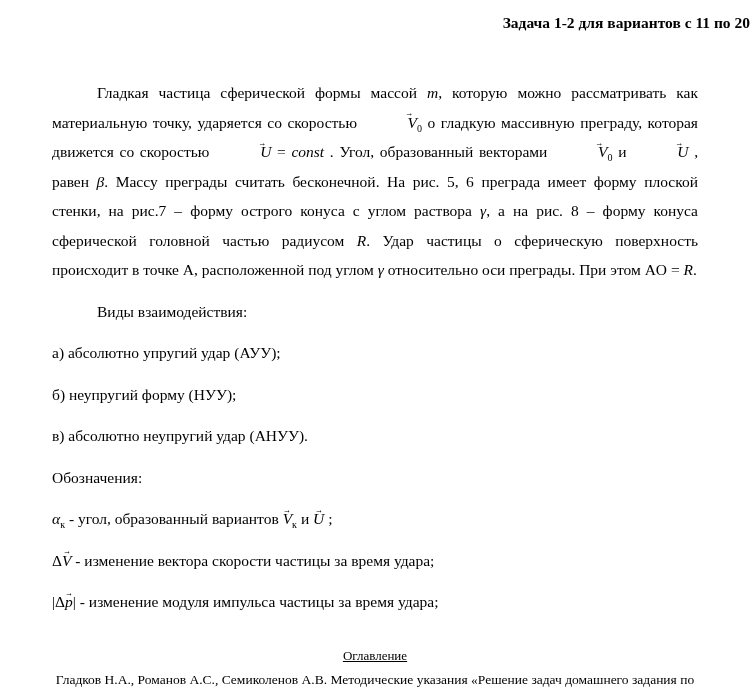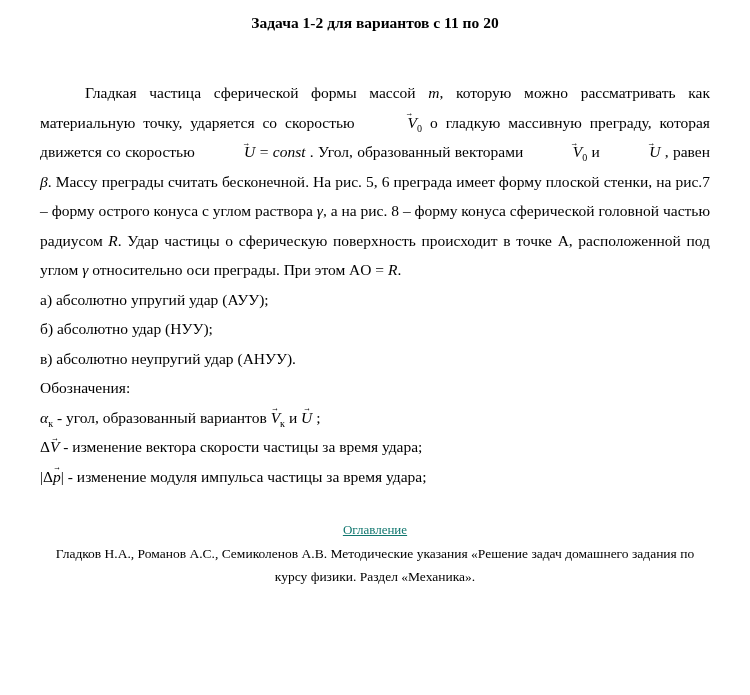--- a/index.html
+++ b/index.html
@@ -2,54 +2,55 @@
 <html><head>
 <meta charset="utf-8">
 <style>
   html,body{margin:0;padding:0;background:#ffffff;}
   .page{
     width:750px;height:695px;background:#ffffff;color:#000;
     font-family:"Liberation Serif","DejaVu Serif","DejaVu Sans",serif;
     font-size:15.5px;position:relative;overflow:hidden;
   }
   .title{
-    margin:0;padding-top:13px;text-align:center;
+    margin:0;padding-top:13px;text-align:right;
     font-size:15.5px;font-weight:700;line-height:19px;
   }
   .content{padding:0 40px;}
   .text{line-height:29.5px;margin-top:46px;}
-  p{margin:0;}
+  p{margin:12px;}
   .just{text-align:justify;}
   .indent{text-indent:45px;}
   .it{font-style:italic;}
   .vec{display:inline-block;line-height:1.05;position:relative;font-style:italic;}
   .vec::after{
     content:"\2192";position:absolute;top:-0.55em;left:50%;
     transform:translateX(-50%) scaleX(0.85);font-size:0.6em;font-style:normal;
   }
   sub{font-size:0.65em;line-height:0;}
   .toc{text-align:center;margin-top:31px;font-size:13px;line-height:15px;}
-  .toc a{color:#0f766e;text-decoration:underline;cursor:pointer;}
+  .toc a{color:#000000;text-decoration:underline;cursor:pointer;}
   .ref{font-size:13.5px;line-height:23px;margin-top:5px;text-align:center;}
 </style>
 </head>
 <body>
 
 <div class="page">
 
   <h1 class="title">Задача 1-2 для вариантов с 11 по 20</h1>
 
   <div class="content">
     <div class="text">
 
       <p class="just indent"><span>Гладкая частица сферической формы массой </span><span class="it">m</span><span>, которую можно рассматривать как материальную точку, ударяется со скоростью </span><span class="it vec">V</span><sub>0</sub><span> о гладкую массивную преграду, которая движется со скоростью </span><span class="it vec">U</span><span> = </span><span class="it">const</span><span> . Угол, образованный векторами </span><span class="it vec">V</span><sub>0</sub><span> и </span><span class="it vec">U</span><span> , равен </span><span class="it">β</span><span>. Массу преграды считать бесконечной. На рис. 5, 6 преграда имеет форму плоской стенки, на рис.7 – форму острого конуса с углом раствора </span><span class="it">γ</span><span>, а на рис. 8 – форму конуса сферической головной частью радиусом </span><span class="it">R</span><span>. Удар частицы о сферическую поверхность происходит в точке A, расположенной под углом </span><span class="it">γ</span><span> относительно оси преграды. При этом AO = </span><span class="it">R</span><span>.</span></p>
 
+      <p class="indent">Виды взаимодействия:</p>
 
       <p>а) абсолютно упругий удар (АУУ);</p>
-      <p>б) абсолютно удар (НУУ);</p>
+      <p>б) неупругий форму (НУУ);</p>
       <p>в) абсолютно неупругий удар (АНУУ).</p>
 
       <p>Обозначения:</p>
 
       <p><span class="it">α</span><sub>к</sub><span> - угол, образованный вариантов </span><span class="it vec">V</span><sub>к</sub><span> и </span><span class="it vec">U</span><span> ;</span></p>
       <p><span>Δ</span><span class="it vec">V</span><span> - изменение вектора скорости частицы за время удара;</span></p>
       <p><span>|Δ</span><span class="it vec">p</span><span>|</span><span> - изменение модуля импульса частицы за время удара;</span></p>
 
     </div>
 

